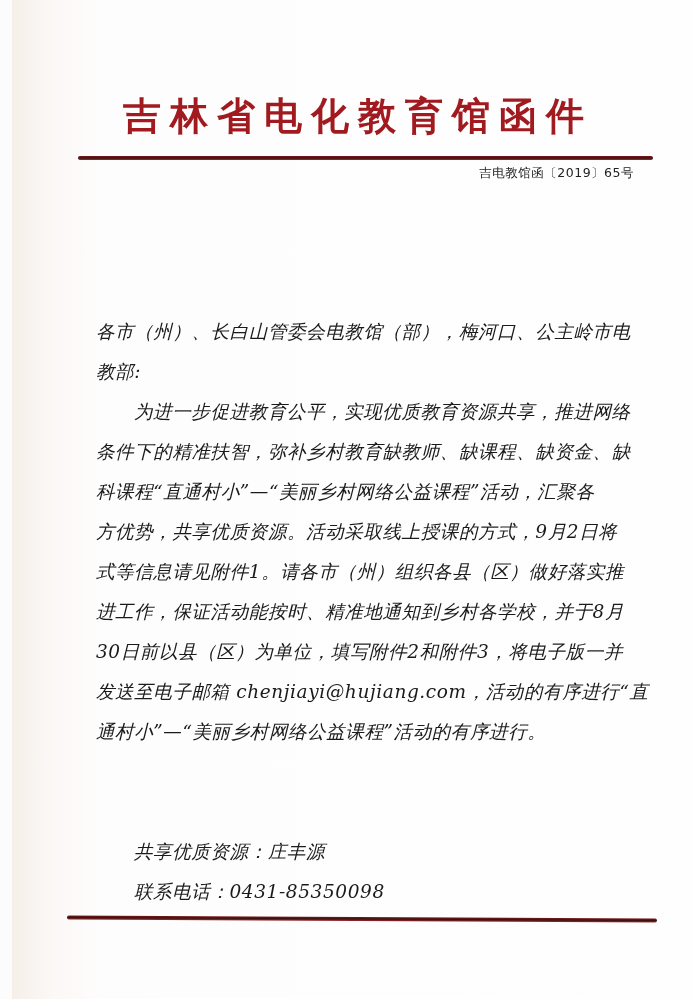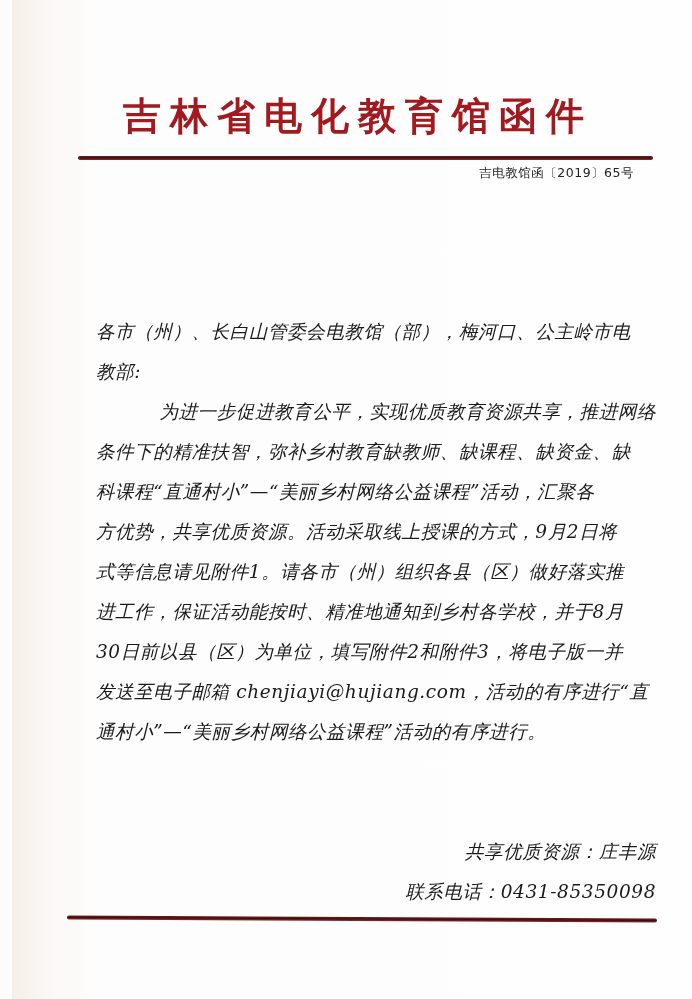--- a/index.html
+++ b/index.html
@@ -75,21 +75,21 @@
       font-size: 18.5px;
       color: #1a1a1a;
       line-height: 40px;
     }
     .line {
       white-space: nowrap;
       height: 40px;
       letter-spacing: 0.6px;
       font-style: italic;
     }
-    .indent { padding-left: 38px; text-align: right; }
+    .indent { padding-left: 38px; }
     .salutation { top: 312px; }
     .para { top: 392px; }
     .contact { top: 832px; }
   </style>
 </head>
 <body>
 
 <div class="page">
 
   <div class="letterhead">吉林省电化教育馆函件</div>

